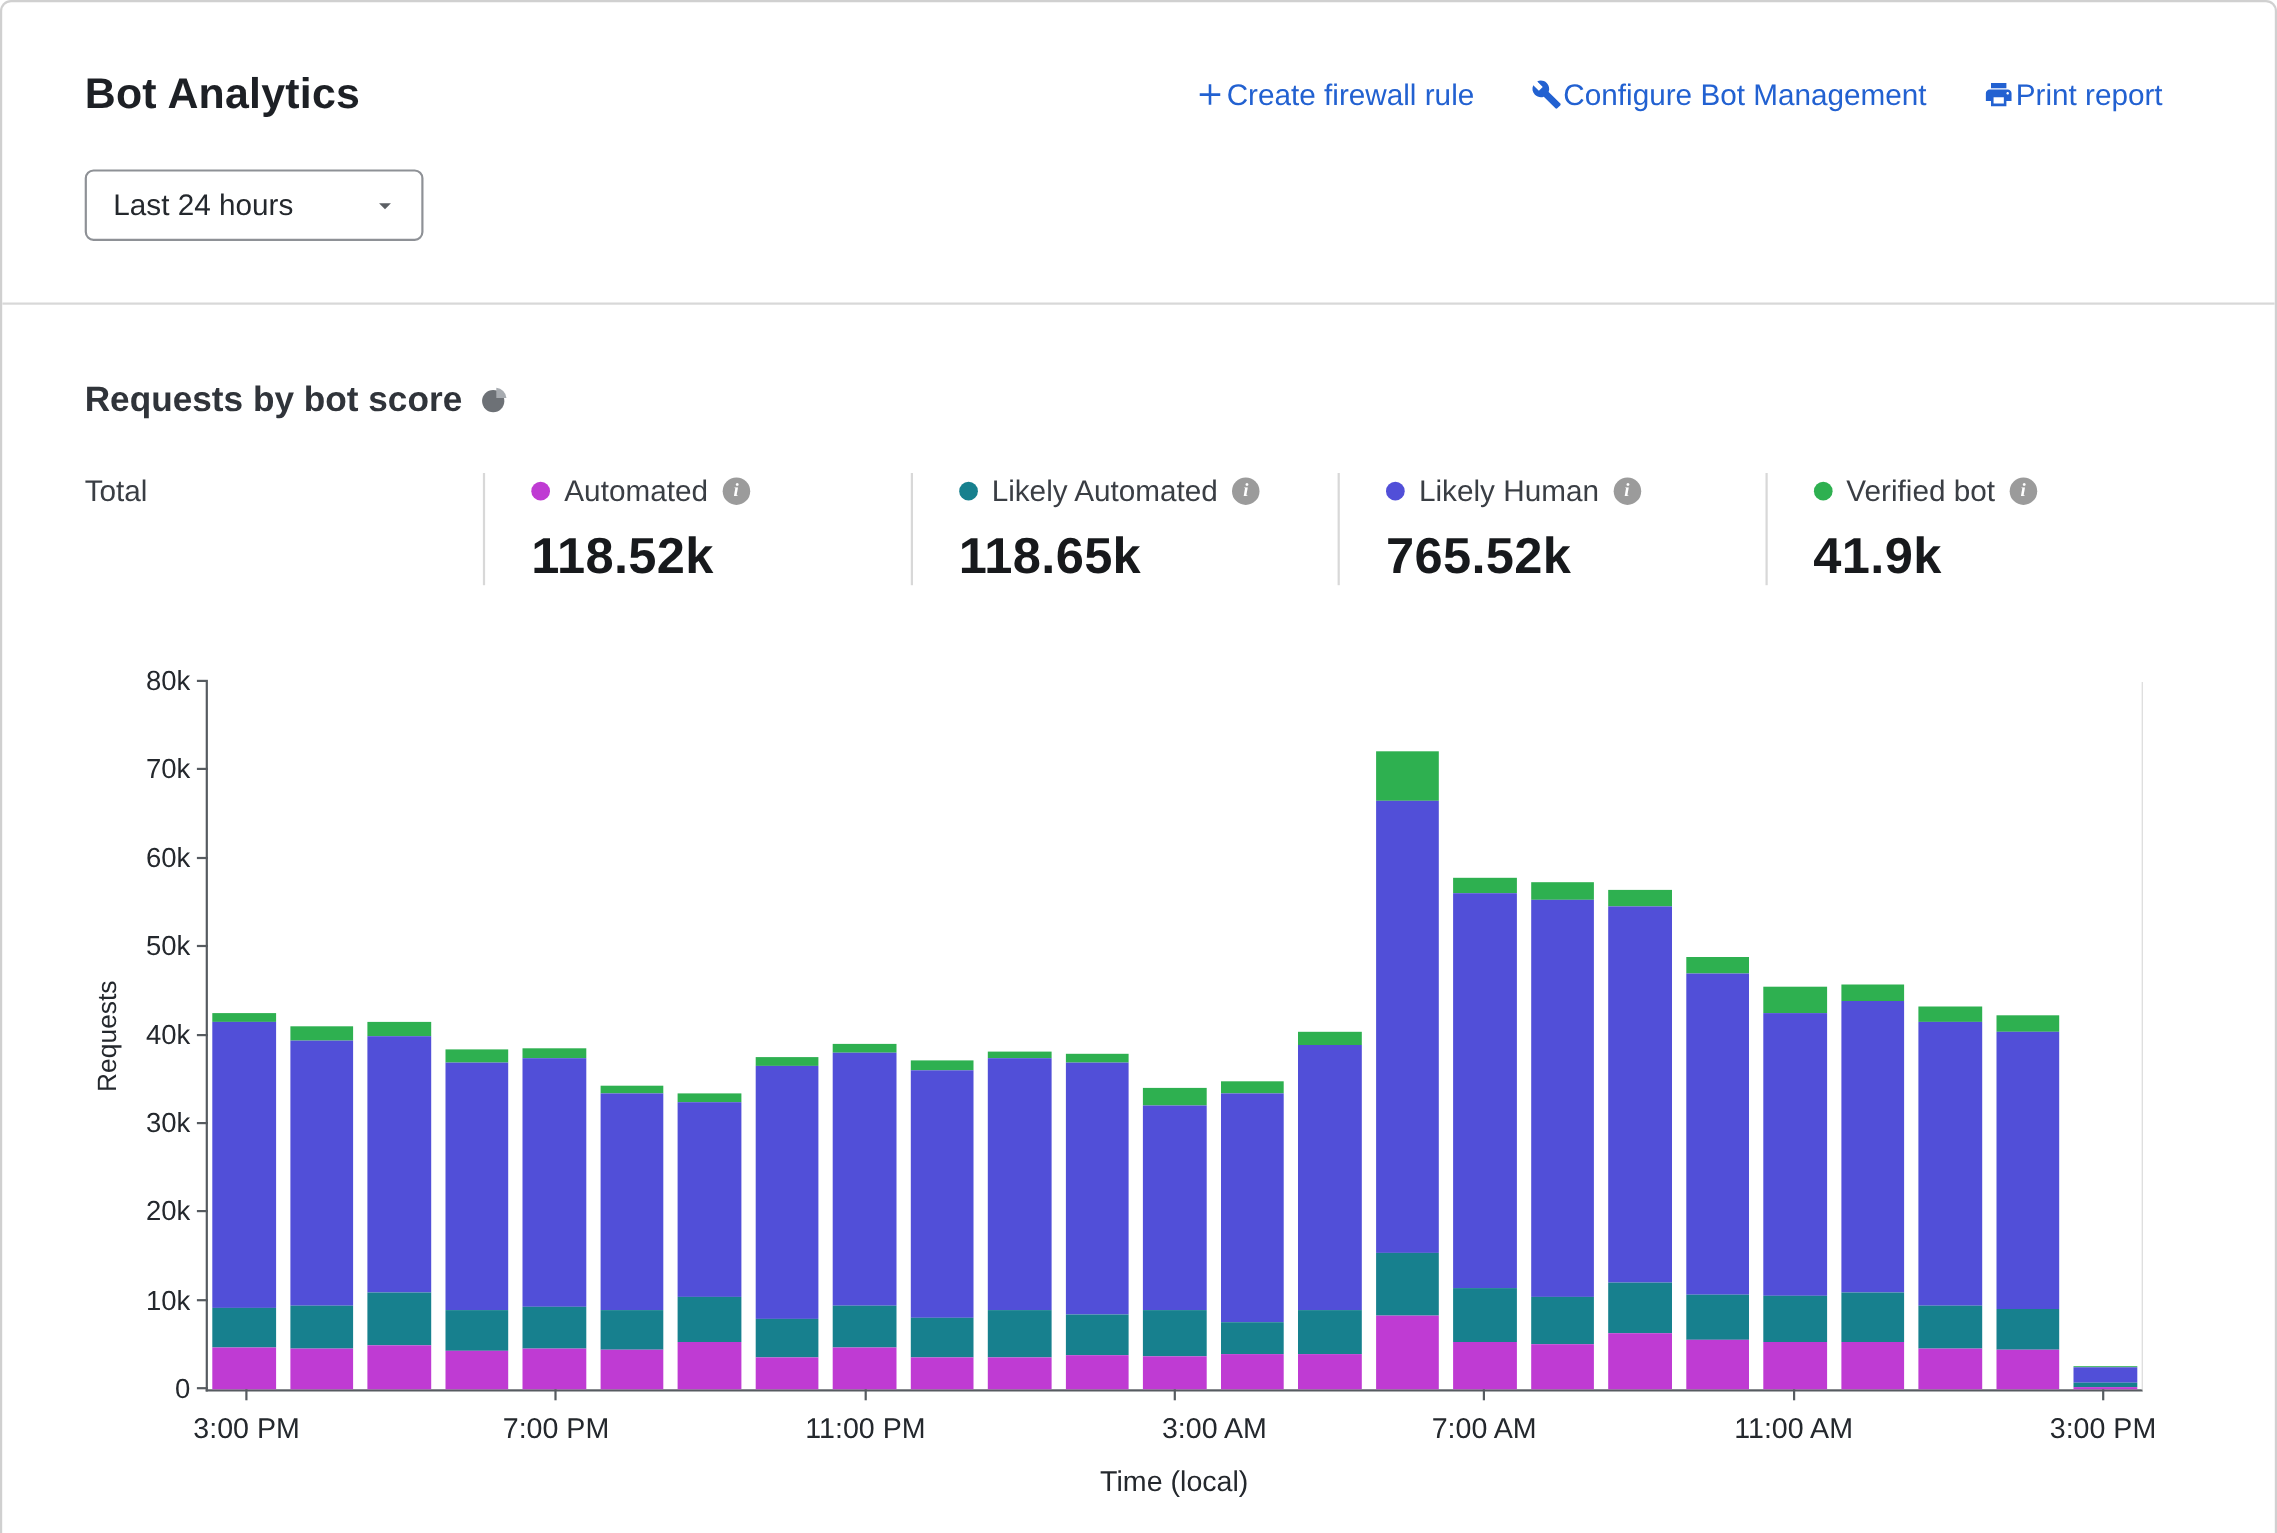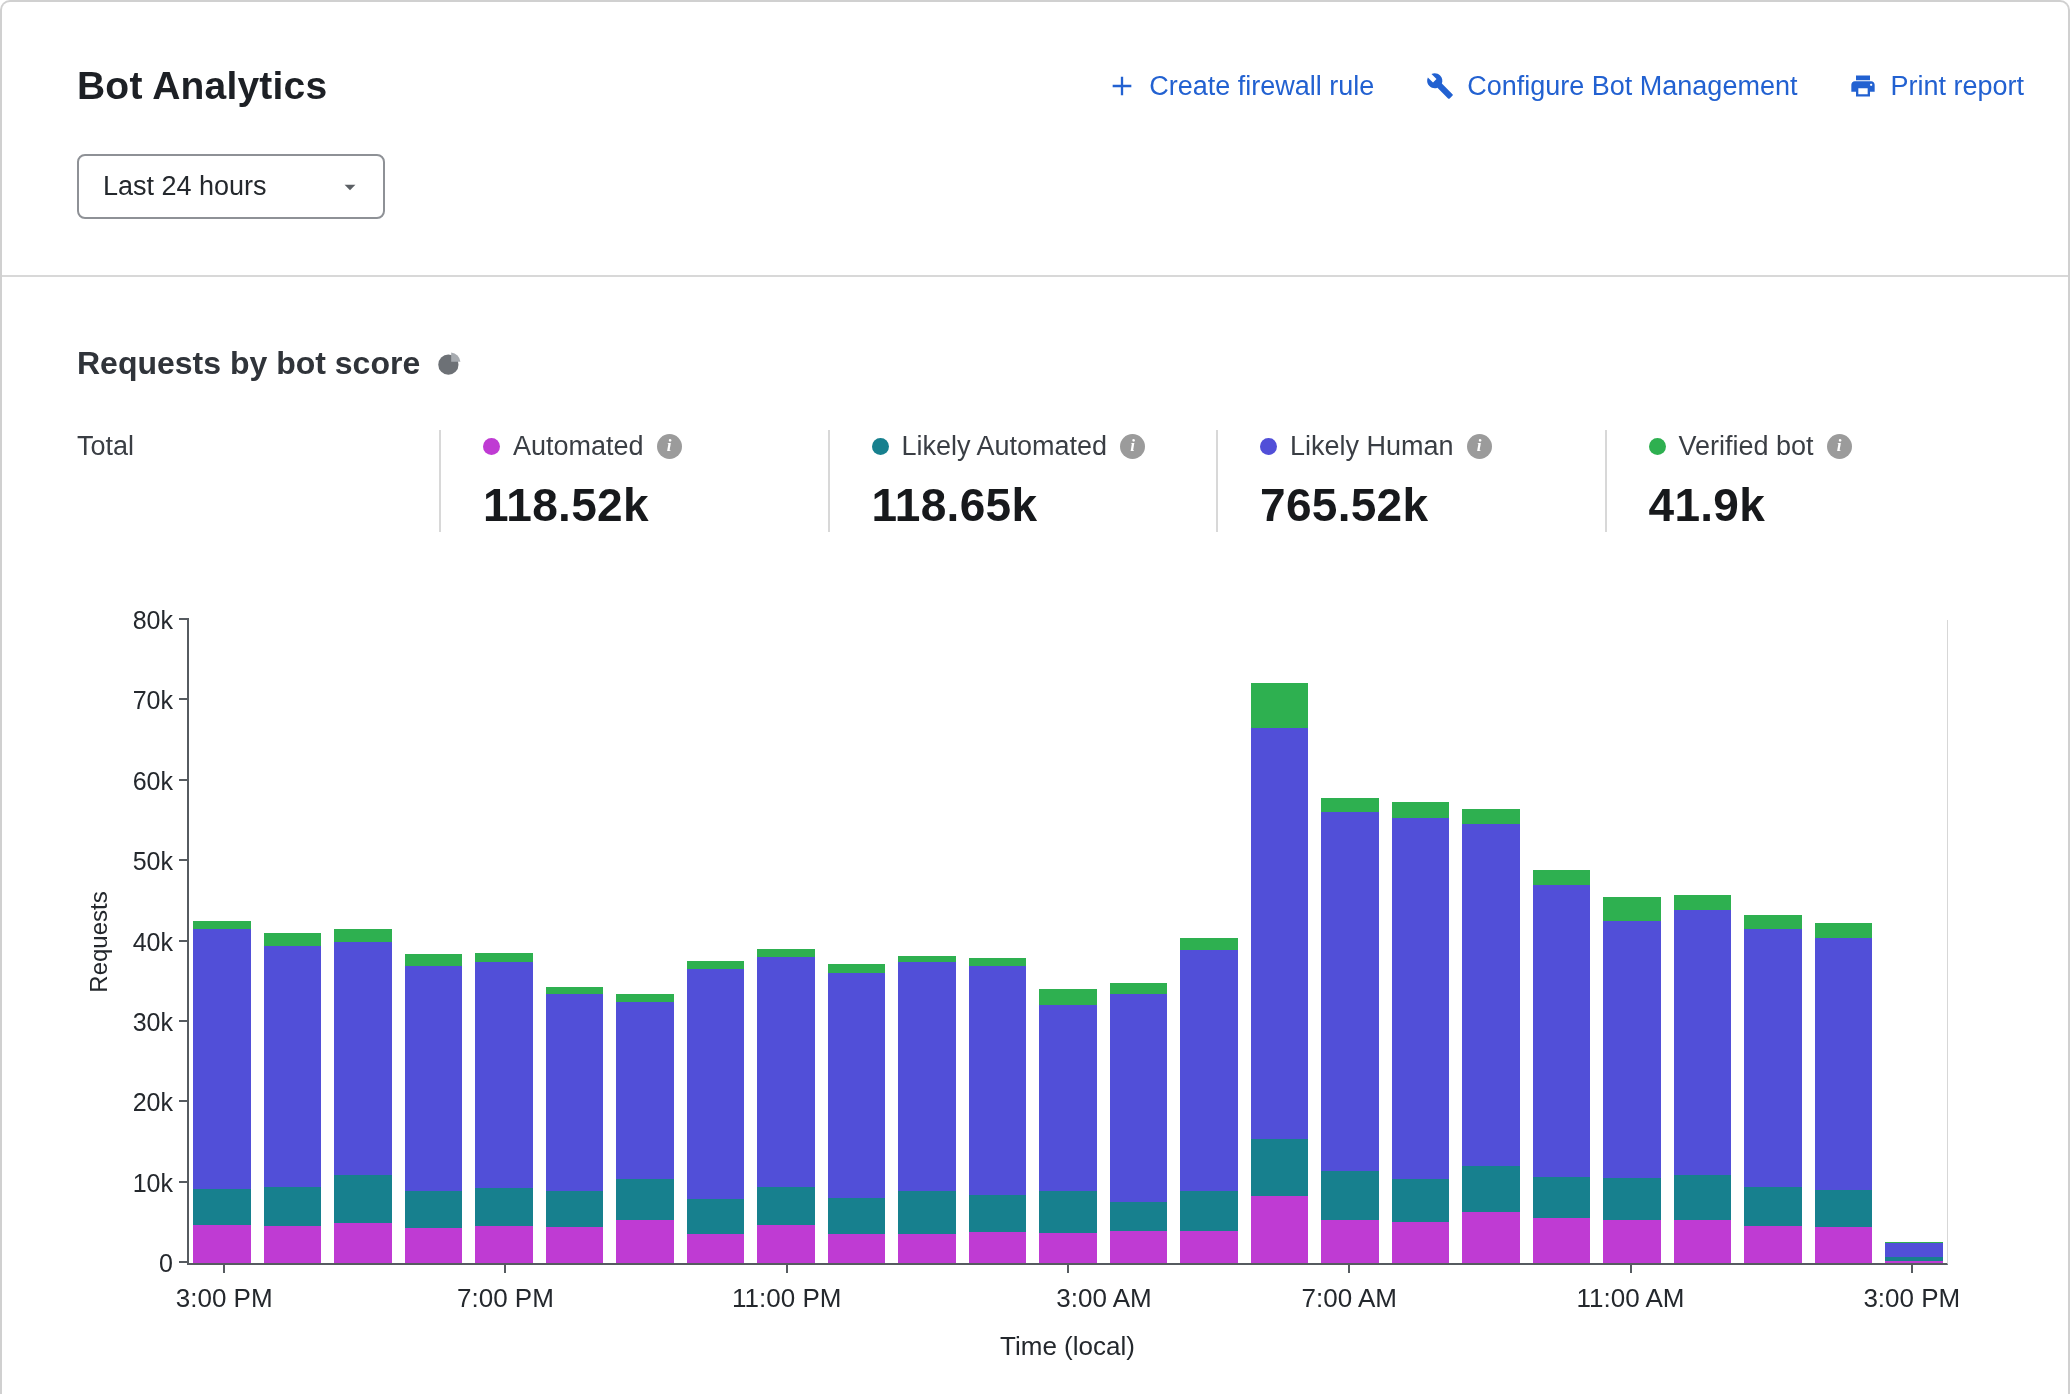--- a/index.html
+++ b/index.html
@@ -3,25 +3,25 @@
 <meta charset="utf-8">
 <style>
   * { box-sizing: border-box; }
   html,body { margin:0; padding:0; background:#fff; }
   .page {
     width:2070px; height:1394px; overflow:hidden;
     border:2px solid #d0d0d0; border-bottom:none; border-radius:10px 10px 0 0;
     font-family:"Liberation Sans", sans-serif; color:#2b2f33; background:#fff;
   }
   
-  .header { padding:62px 44px 0 75px; }
+  .header { padding:62px 102px 0 75px; }
   .header-top { display:flex; justify-content:space-between; align-items:center; }
   .title { margin:0; font-size:39px; font-weight:700; color:#1d2025; letter-spacing:0.2px; }
   .actions { display:flex; align-items:center; gap:52px; }
-  .action-link { display:flex; align-items:center; gap:13px; color:#2261d1; font-size:27px; cursor:pointer; text-decoration:none; }
+  .action-link { display:flex; align-items:center; gap:1px; color:#2261d1; font-size:27px; cursor:pointer; text-decoration:none; }
   .action-link svg { display:block; }
   .header-controls { display:flex; justify-content:space-between; align-items:center; margin-top:46px; }
   .add-filter {
     display:inline-flex; align-items:center; gap:13px;
     background:#fff; border:2px solid #3566c6; border-radius:8px;
     padding:13px 28px; color:#2261d1; font-size:27px; font-family:inherit; cursor:pointer;
   }
   .range-select {
     display:flex; align-items:center; justify-content:space-between;
     width:308px; border:2px solid #8e9196; border-radius:8px;

